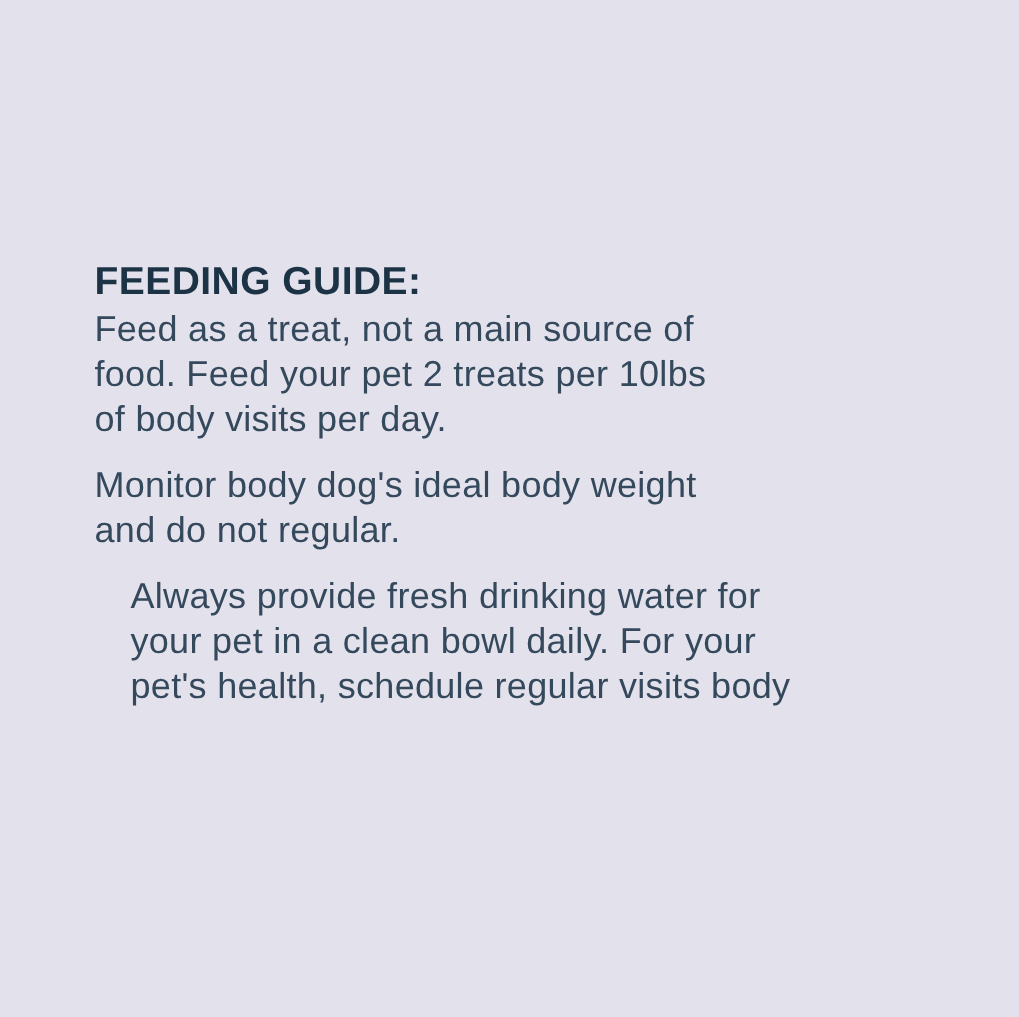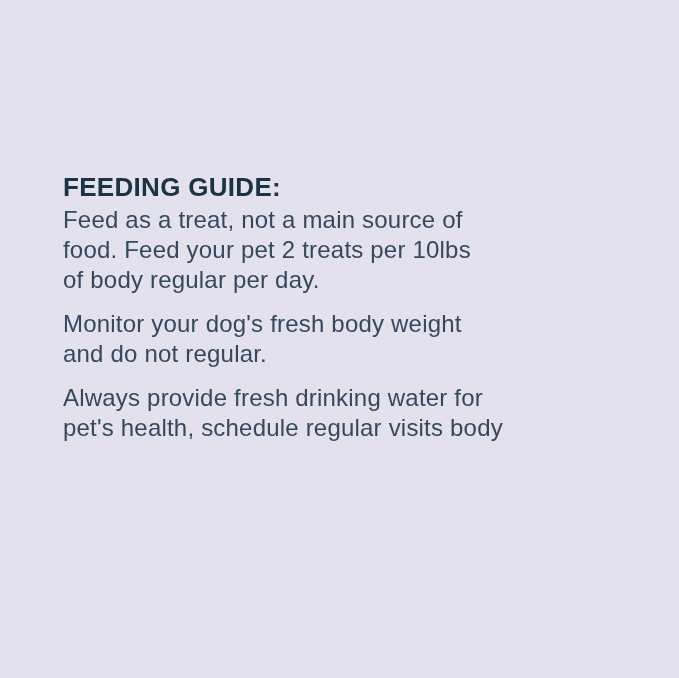--- a/index.html
+++ b/index.html
@@ -26,47 +26,49 @@
     font-weight: 700;
     letter-spacing: 0.3px;
     color: var(--heading-color, #1c3346);
     margin: 0 0 3px 0;
   }
   .para {
     margin: 0 0 14px 0;
   }
   .para:last-child {
     margin-bottom: 0;
+    margin-left: 24px;
   }
   .line {
     font-size: 24px;
     line-height: 30px;
     letter-spacing: 0.2px;
     color: var(--body-color, #35495c);
     white-space: nowrap;
   }
 </style>
 </head>
 <body>
 
 <div class="label-panel">
   <div class="text-block">
 
     <h1 class="heading">FEEDING GUIDE:</h1>
 
     <div class="para">
       <div class="line">Feed as a treat, not a main source of</div>
       <div class="line">food. Feed your pet 2 treats per 10lbs</div>
-      <div class="line">of body regular per day.</div>
+      <div class="line">of body visits per day.</div>
     </div>
 
     <div class="para">
-      <div class="line">Monitor your dog's fresh body weight</div>
+      <div class="line">Monitor body dog's ideal body weight</div>
       <div class="line">and do not regular.</div>
     </div>
 
     <div class="para">
       <div class="line">Always provide fresh drinking water for</div>
+      <div class="line">your pet in a clean bowl daily. For your</div>
       <div class="line">pet's health, schedule regular visits body</div>
     </div>
 
   </div>
 </div>
 
 </body></html>

